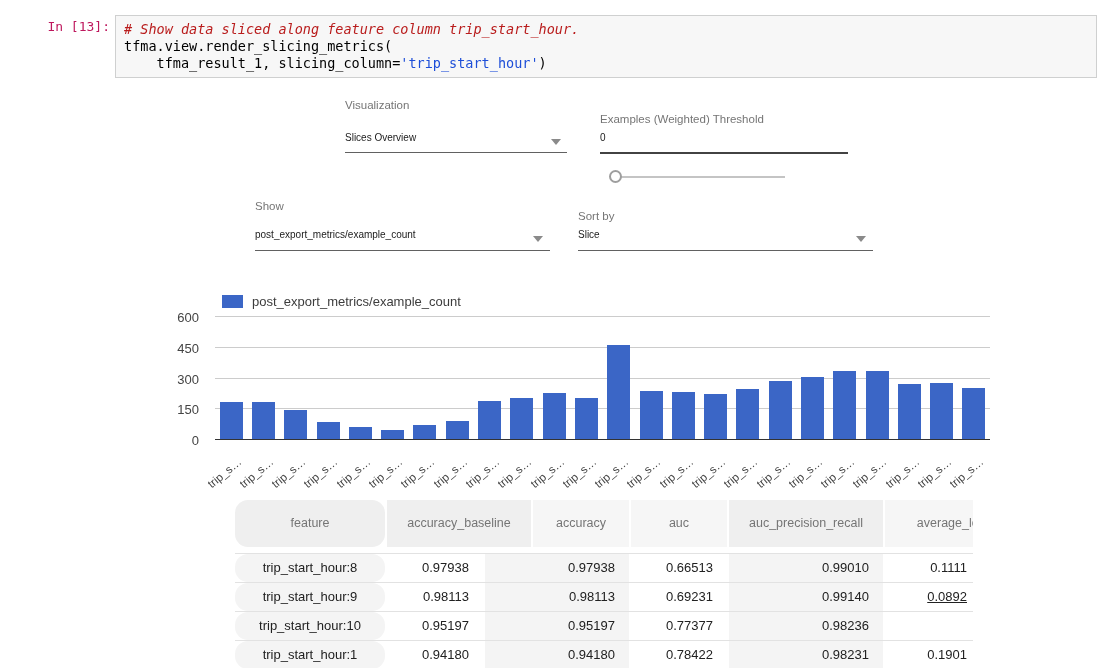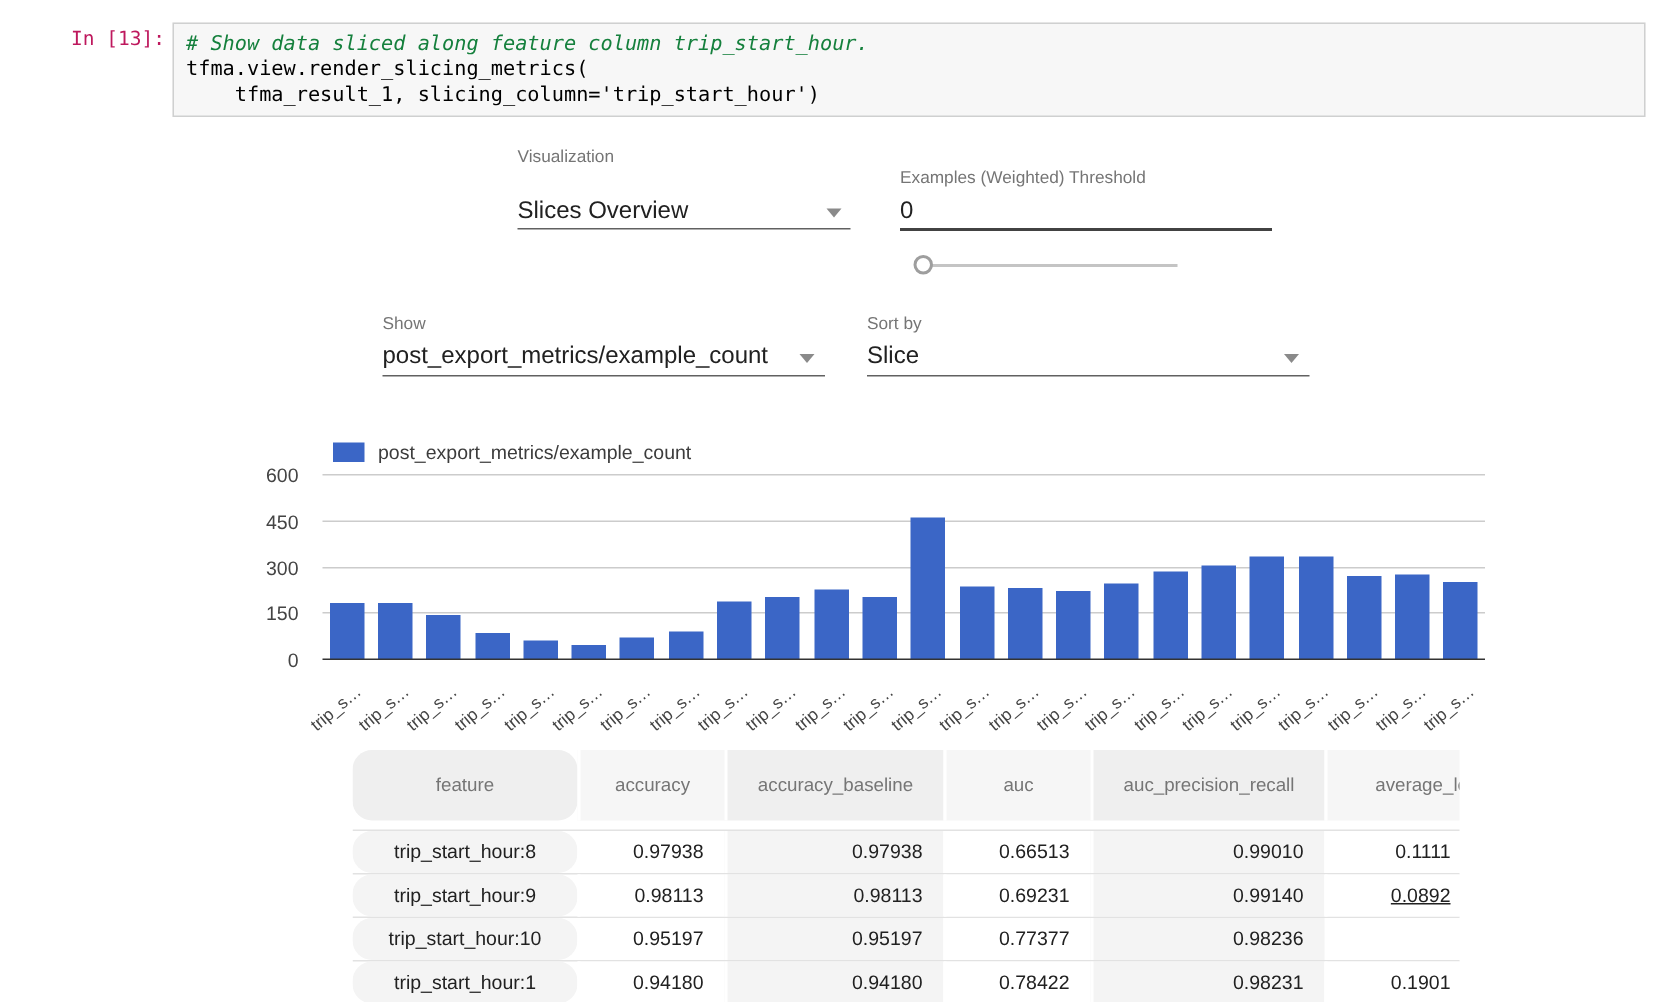--- a/index.html
+++ b/index.html
@@ -7,26 +7,26 @@
   .page { position:relative; width:1111px; height:668px; background:#fff; overflow:hidden;
           font-family:"Liberation Sans", sans-serif; }
 
   
   .prompt { position:absolute; left:30px; top:19px; width:80px; text-align:right;
             font-family:"DejaVu Sans Mono", monospace; font-size:13px; color:#be185d; }
   .code-cell { position:absolute; left:115px; top:15px; width:982px; min-height:60px;
                background:#f7f7f7; border:1px solid #cfd0d0; padding:5px 8px; }
   .code-line { font-family:"DejaVu Sans Mono", monospace; font-size:13.5px; line-height:17px;
                color:#000; white-space:pre; }
-  .tok-comment { color:#15803d; font-style:italic; }
-  .tok-str { color:#000000;margin-top:40px; }
+  .tok-comment { color:#b91c1c; font-style:italic; }
+  .tok-str { color:#1d4ed8;margin-top:40px; }
 
   
   .ctl-label { position:absolute; font-size:11.5px; color:#757575; }
-  .ctl-value { position:absolute; font-size:16px; color:#212121; }
+  .ctl-value { position:absolute; font-size:10px; color:#212121; }
   .ctl-underline { position:absolute; height:1px; background:#616161; }
   .arrow-down { position:absolute; width:0; height:0;
                 border-left:5px solid transparent; border-right:5px solid transparent;
                 border-top:6px solid #8a8a8a; }
   .slider-track { position:absolute; height:2px; background:#c4c4c4; }
   .slider-handle { position:absolute; width:13px; height:13px; border-radius:50%;
                    background:#fff; border:2px solid #9e9e9e; }
 
   
   .legend { position:absolute; left:222px; top:294px; display:flex; align-items:center; }
@@ -84,21 +84,21 @@
   <div class="arrow-down" style="left:551px; top:139px;"></div>
   <div class="ctl-underline" style="left:345px; top:152px; width:222px;"></div>
 
   <div class="ctl-label" style="left:600px; top:113px;">Examples (Weighted) Threshold</div>
   <div class="ctl-value" style="left:600px; top:132px;">0</div>
   <div class="ctl-underline" style="left:600px; top:152px; width:248px; height:2px; background:#424242;"></div>
 
   <div class="slider-track" style="left:612px; top:176px; width:173px;"></div>
   <div class="slider-handle" style="left:609px; top:170px;"></div>
 
-  <div class="ctl-label" style="left:255px; top:210px;">Show</div>
+  <div class="ctl-label" style="left:255px; top:200px;">Show</div>
   <div class="ctl-value" style="left:255px; top:229px;">post_export_metrics/example_count</div>
   <div class="arrow-down" style="left:533px; top:236px;"></div>
   <div class="ctl-underline" style="left:255px; top:250px; width:295px;"></div>
 
   <div class="ctl-label" style="left:578px; top:210px;">Sort by</div>
   <div class="ctl-value" style="left:578px; top:229px;">Slice</div>
   <div class="arrow-down" style="left:856px; top:236px;"></div>
   <div class="ctl-underline" style="left:578px; top:250px; width:295px;"></div>
 
   <div class="legend">
@@ -268,22 +268,22 @@
       <div class="xslot">
         <span class="xlabel">trip_s…</span>
       </div>
     </div>
 
   <div class="metrics-table">
     <div class="t-inner">
       <div class="t-head" id="thead">
           <div class="t-row">
             <div class="t-cell col-odd" style="width: 150px;">feature</div>
+            <div class="t-cell col-odd" style="width: 146px;">accuracy_baseline</div>
             <div class="t-cell col-even" style="width: 98px;">accuracy</div>
-            <div class="t-cell col-odd" style="width: 146px;">accuracy_baseline</div>
             <div class="t-cell col-even" style="width: 98px;">auc</div>
             <div class="t-cell col-odd" style="width: 156px;">auc_precision_recall</div>
             <div class="t-cell col-even" style="width: 140px;">average_loss</div>
           </div>
         </div>
       <div class="t-body" id="tbody">
           <div class="t-row">
             <div class="t-cell col-odd cell-feature" style="width: 150px;">trip_start_hour:8</div>
             <div class="t-cell col-even cell-num" style="width: 98px;">0.97938</div>
             <div class="t-cell col-odd cell-num" style="width: 146px;">0.97938</div>

